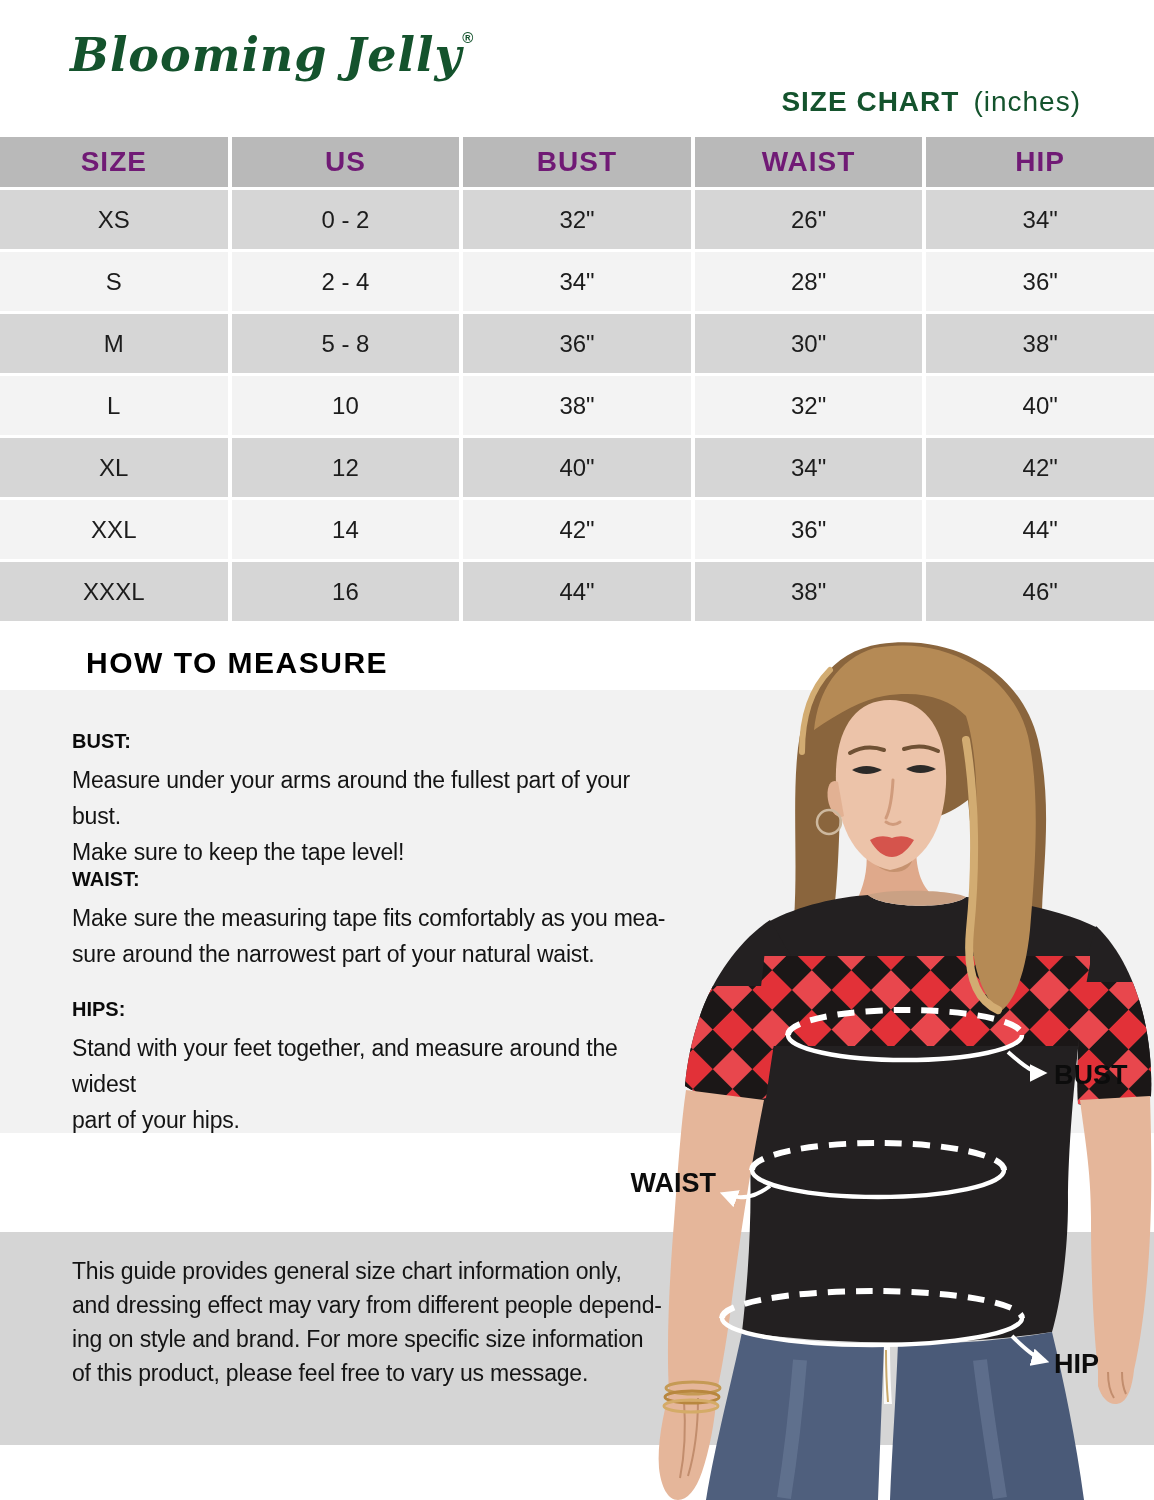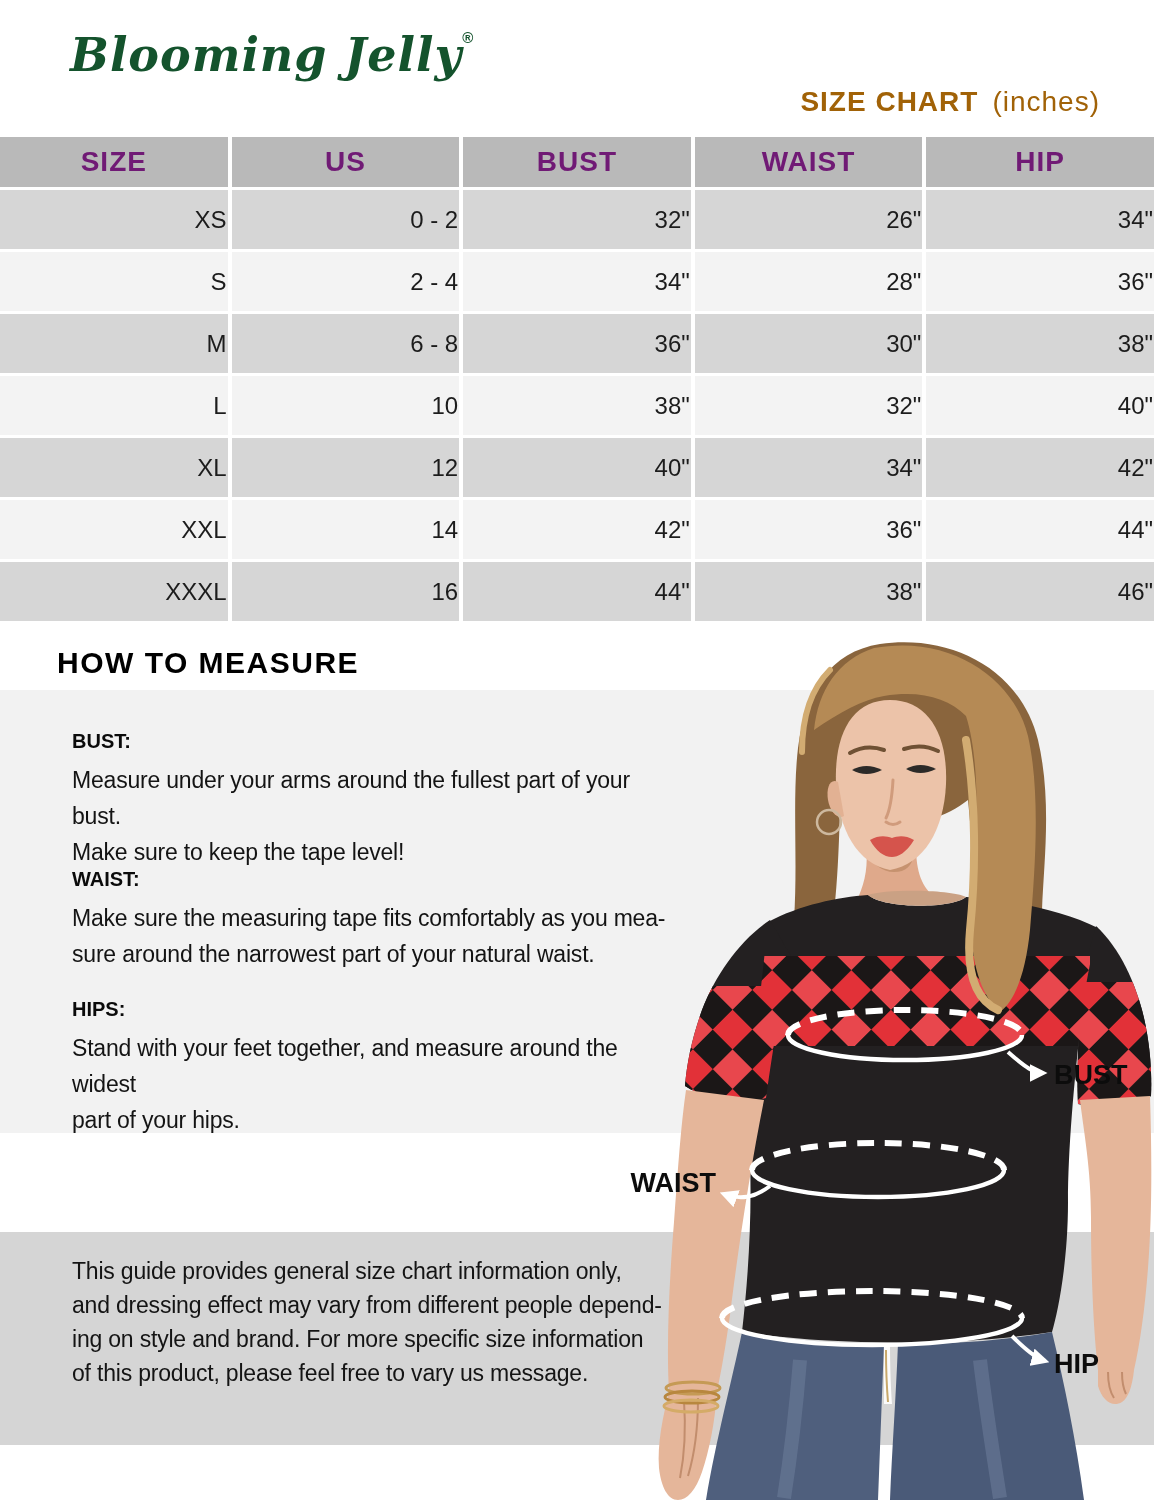--- a/index.html
+++ b/index.html
@@ -6,35 +6,35 @@
   .page{position:relative;width:1154px;height:1500px;background:#ffffff;
         font-family:"Liberation Sans",sans-serif;overflow:hidden;}
 
   
   .logo{position:absolute;left:70px;top:28px;font-family:"DejaVu Serif",serif;
         font-style:italic;font-weight:bold;font-size:46px;color:#14532d;
         letter-spacing:1px;white-space:nowrap;}
   .logo .reg{font-size:15px;vertical-align:28px;font-style:normal;font-family:"Liberation Sans",sans-serif;}
 
   
-  .chart-title{position:absolute;top:86px;right:54px;font-size:28px;color:#a16207;white-space:nowrap;}
+  .chart-title{position:absolute;top:86px;right:73px;font-size:28px;color:#14532d;white-space:nowrap;}
   .chart-title .bold{font-weight:bold;letter-spacing:1px;}
   .chart-title .unit{margin-left:14px;letter-spacing:1px;}
 
   
   table.size-table{position:absolute;left:-4px;top:134px;width:1162px;
         border-collapse:separate;border-spacing:4px 3px;table-layout:fixed;}
   .size-table th{background:#b9b9b9;height:48px;font-size:28px;font-weight:bold;
         color:#701a75;text-align:center;letter-spacing:1px;}
-  .size-table td{height:57px;font-size:24px;color:#1c1c1c;text-align:right;}
+  .size-table td{height:57px;font-size:24px;color:#1c1c1c;text-align:center;}
   .size-table tbody tr:nth-child(odd) td{background:#d6d6d6;}
   .size-table tbody tr:nth-child(even) td{background:#f3f3f3;}
 
   
-  .htm-title{position:absolute;left:57px;top:646px;font-size:30px;font-weight:bold;
+  .htm-title{position:absolute;left:86px;top:646px;font-size:30px;font-weight:bold;
         color:#000;letter-spacing:1.5px;}
   .measure-panel{position:absolute;left:0;top:690px;width:1154px;height:443px;background:#f2f2f2;}
   .note-panel{position:absolute;left:0;top:1232px;width:1154px;height:213px;background:#d5d5d5;}
 
   .m-block{position:absolute;left:72px;width:600px;color:#141414;}
   .m-block .m-label{font-size:20px;font-weight:bold;margin:0 0 9px 0;color:#0b0b0b;}
   .m-block p{margin:0;font-size:23px;line-height:36px;letter-spacing:-0.2px;}
   .blk-bust{top:730px;}
   .blk-waist{top:868px;}
   .blk-hips{top:998px;}
@@ -76,21 +76,21 @@
       </tr>
       <tr>
         <td>S</td>
         <td>2 - 4</td>
         <td>34"</td>
         <td>28"</td>
         <td>36"</td>
       </tr>
       <tr>
         <td>M</td>
-        <td>6 - 8</td>
+        <td>5 - 8</td>
         <td>36"</td>
         <td>30"</td>
         <td>38"</td>
       </tr>
       <tr>
         <td>L</td>
         <td>10</td>
         <td>38"</td>
         <td>32"</td>
         <td>40"</td>

